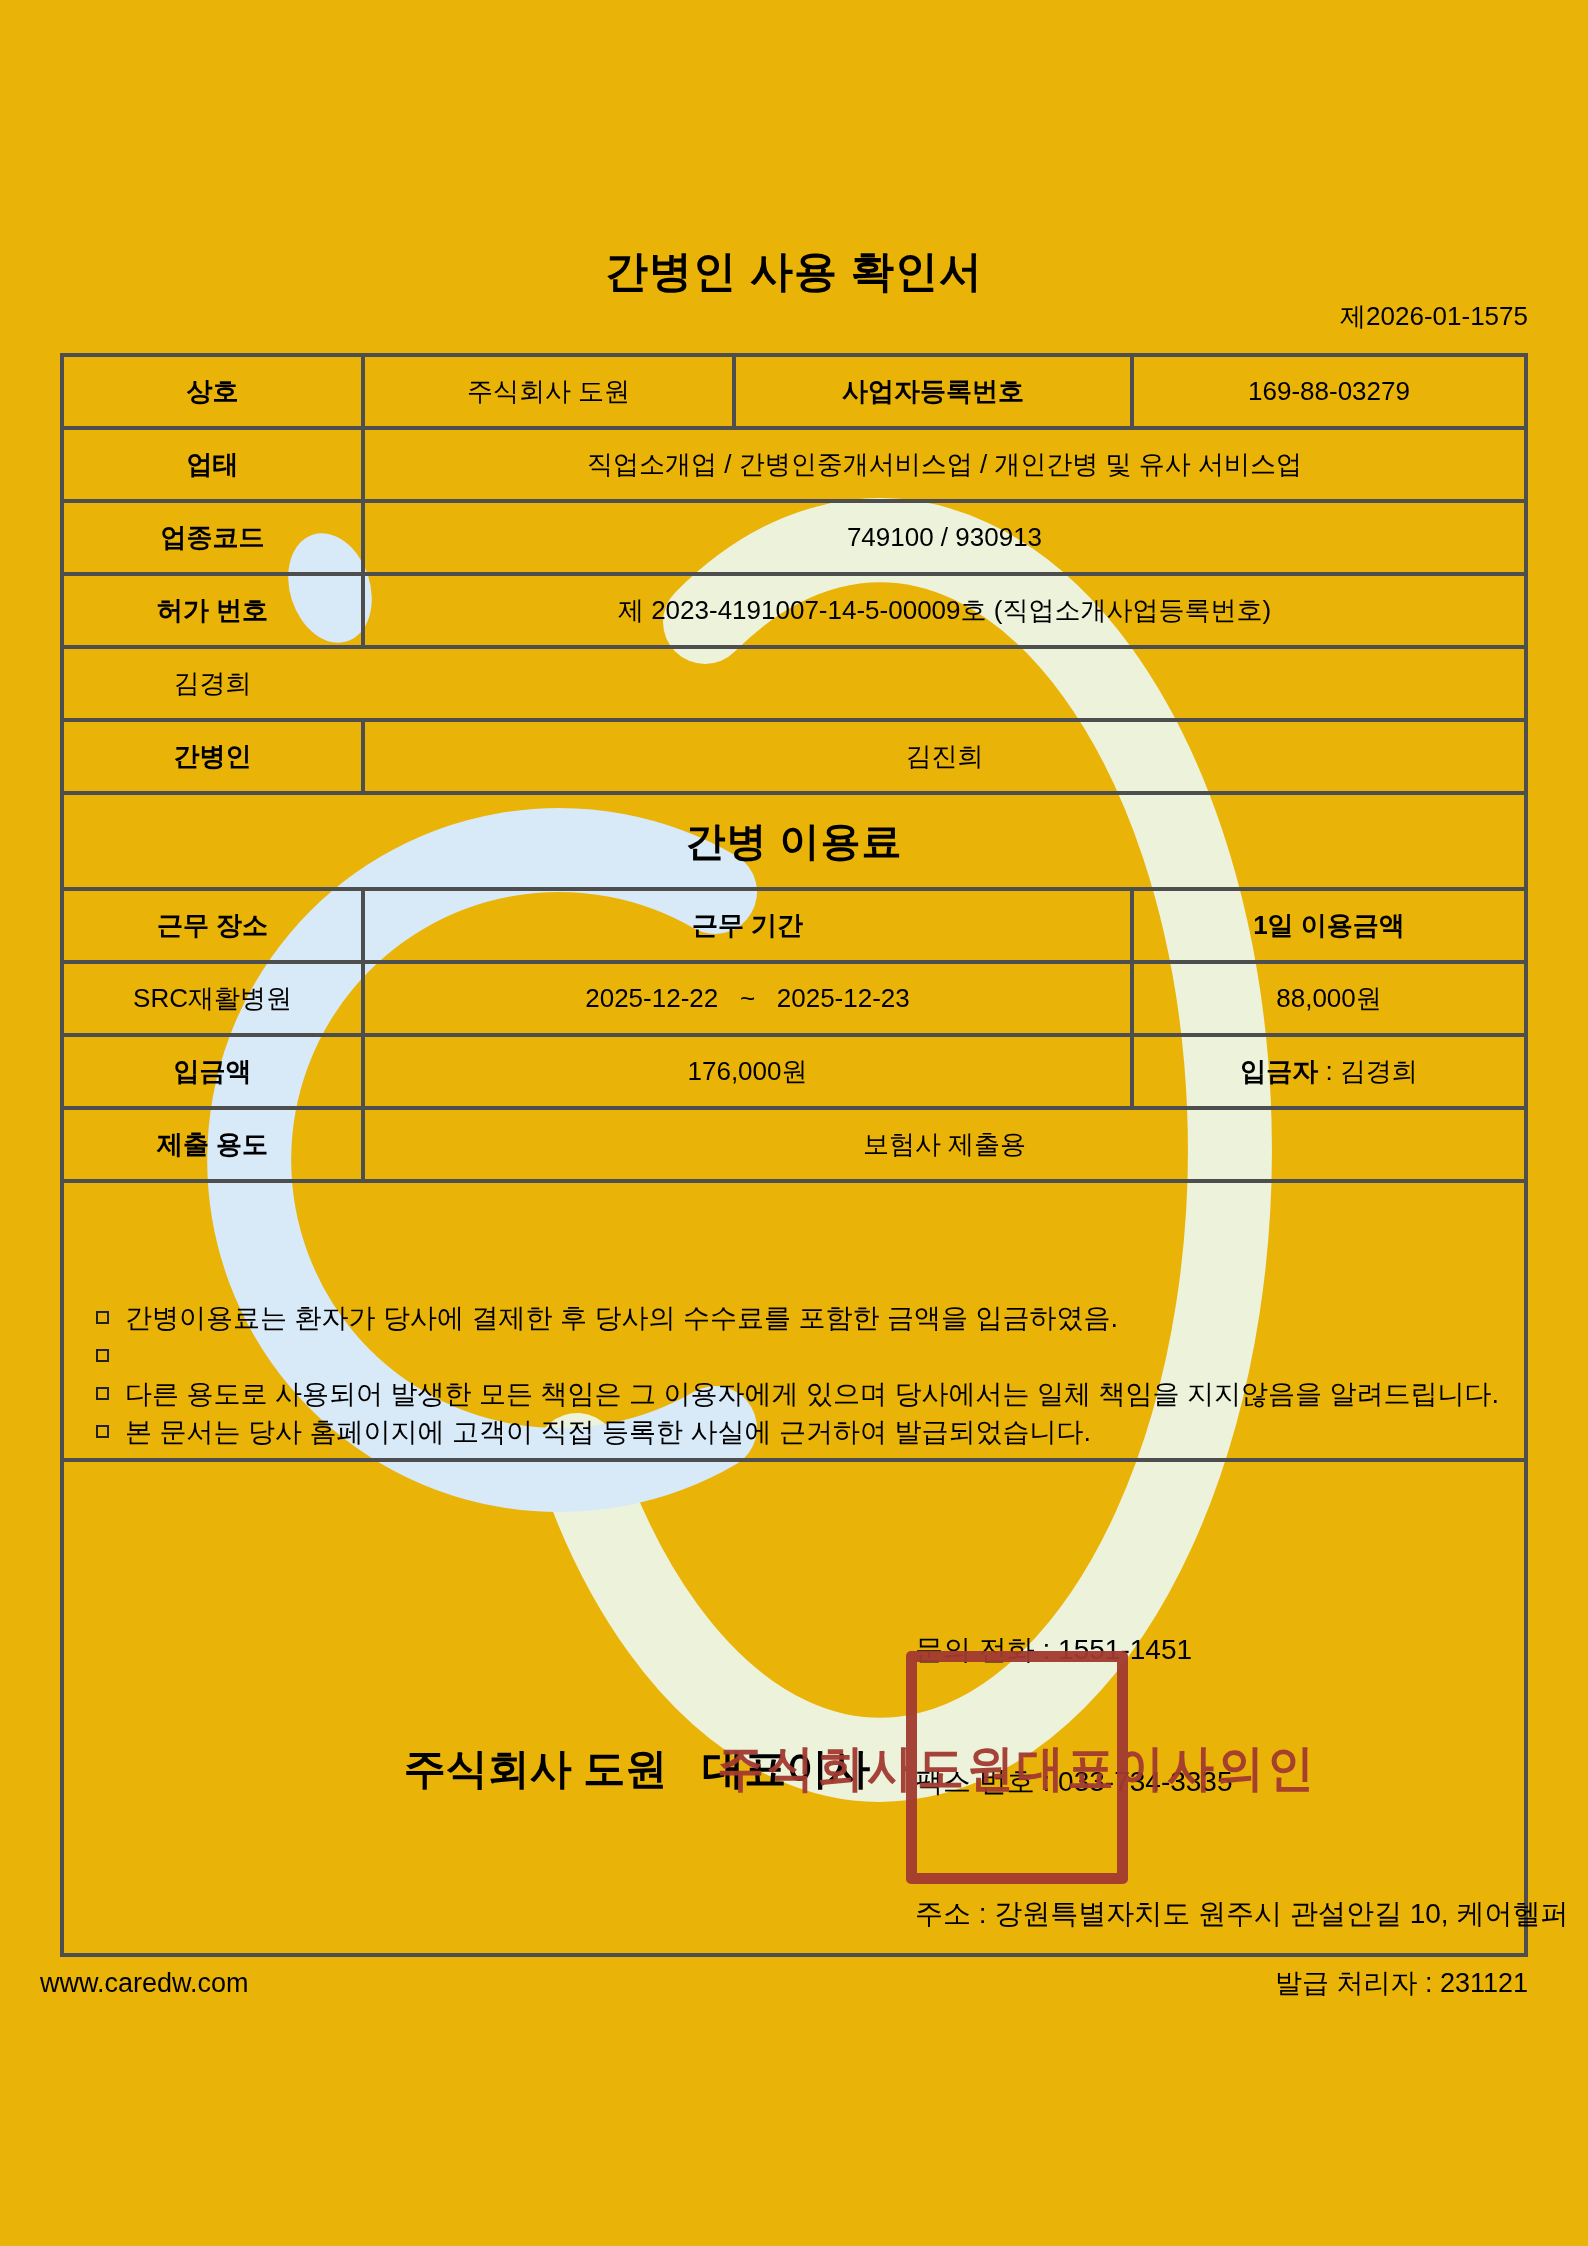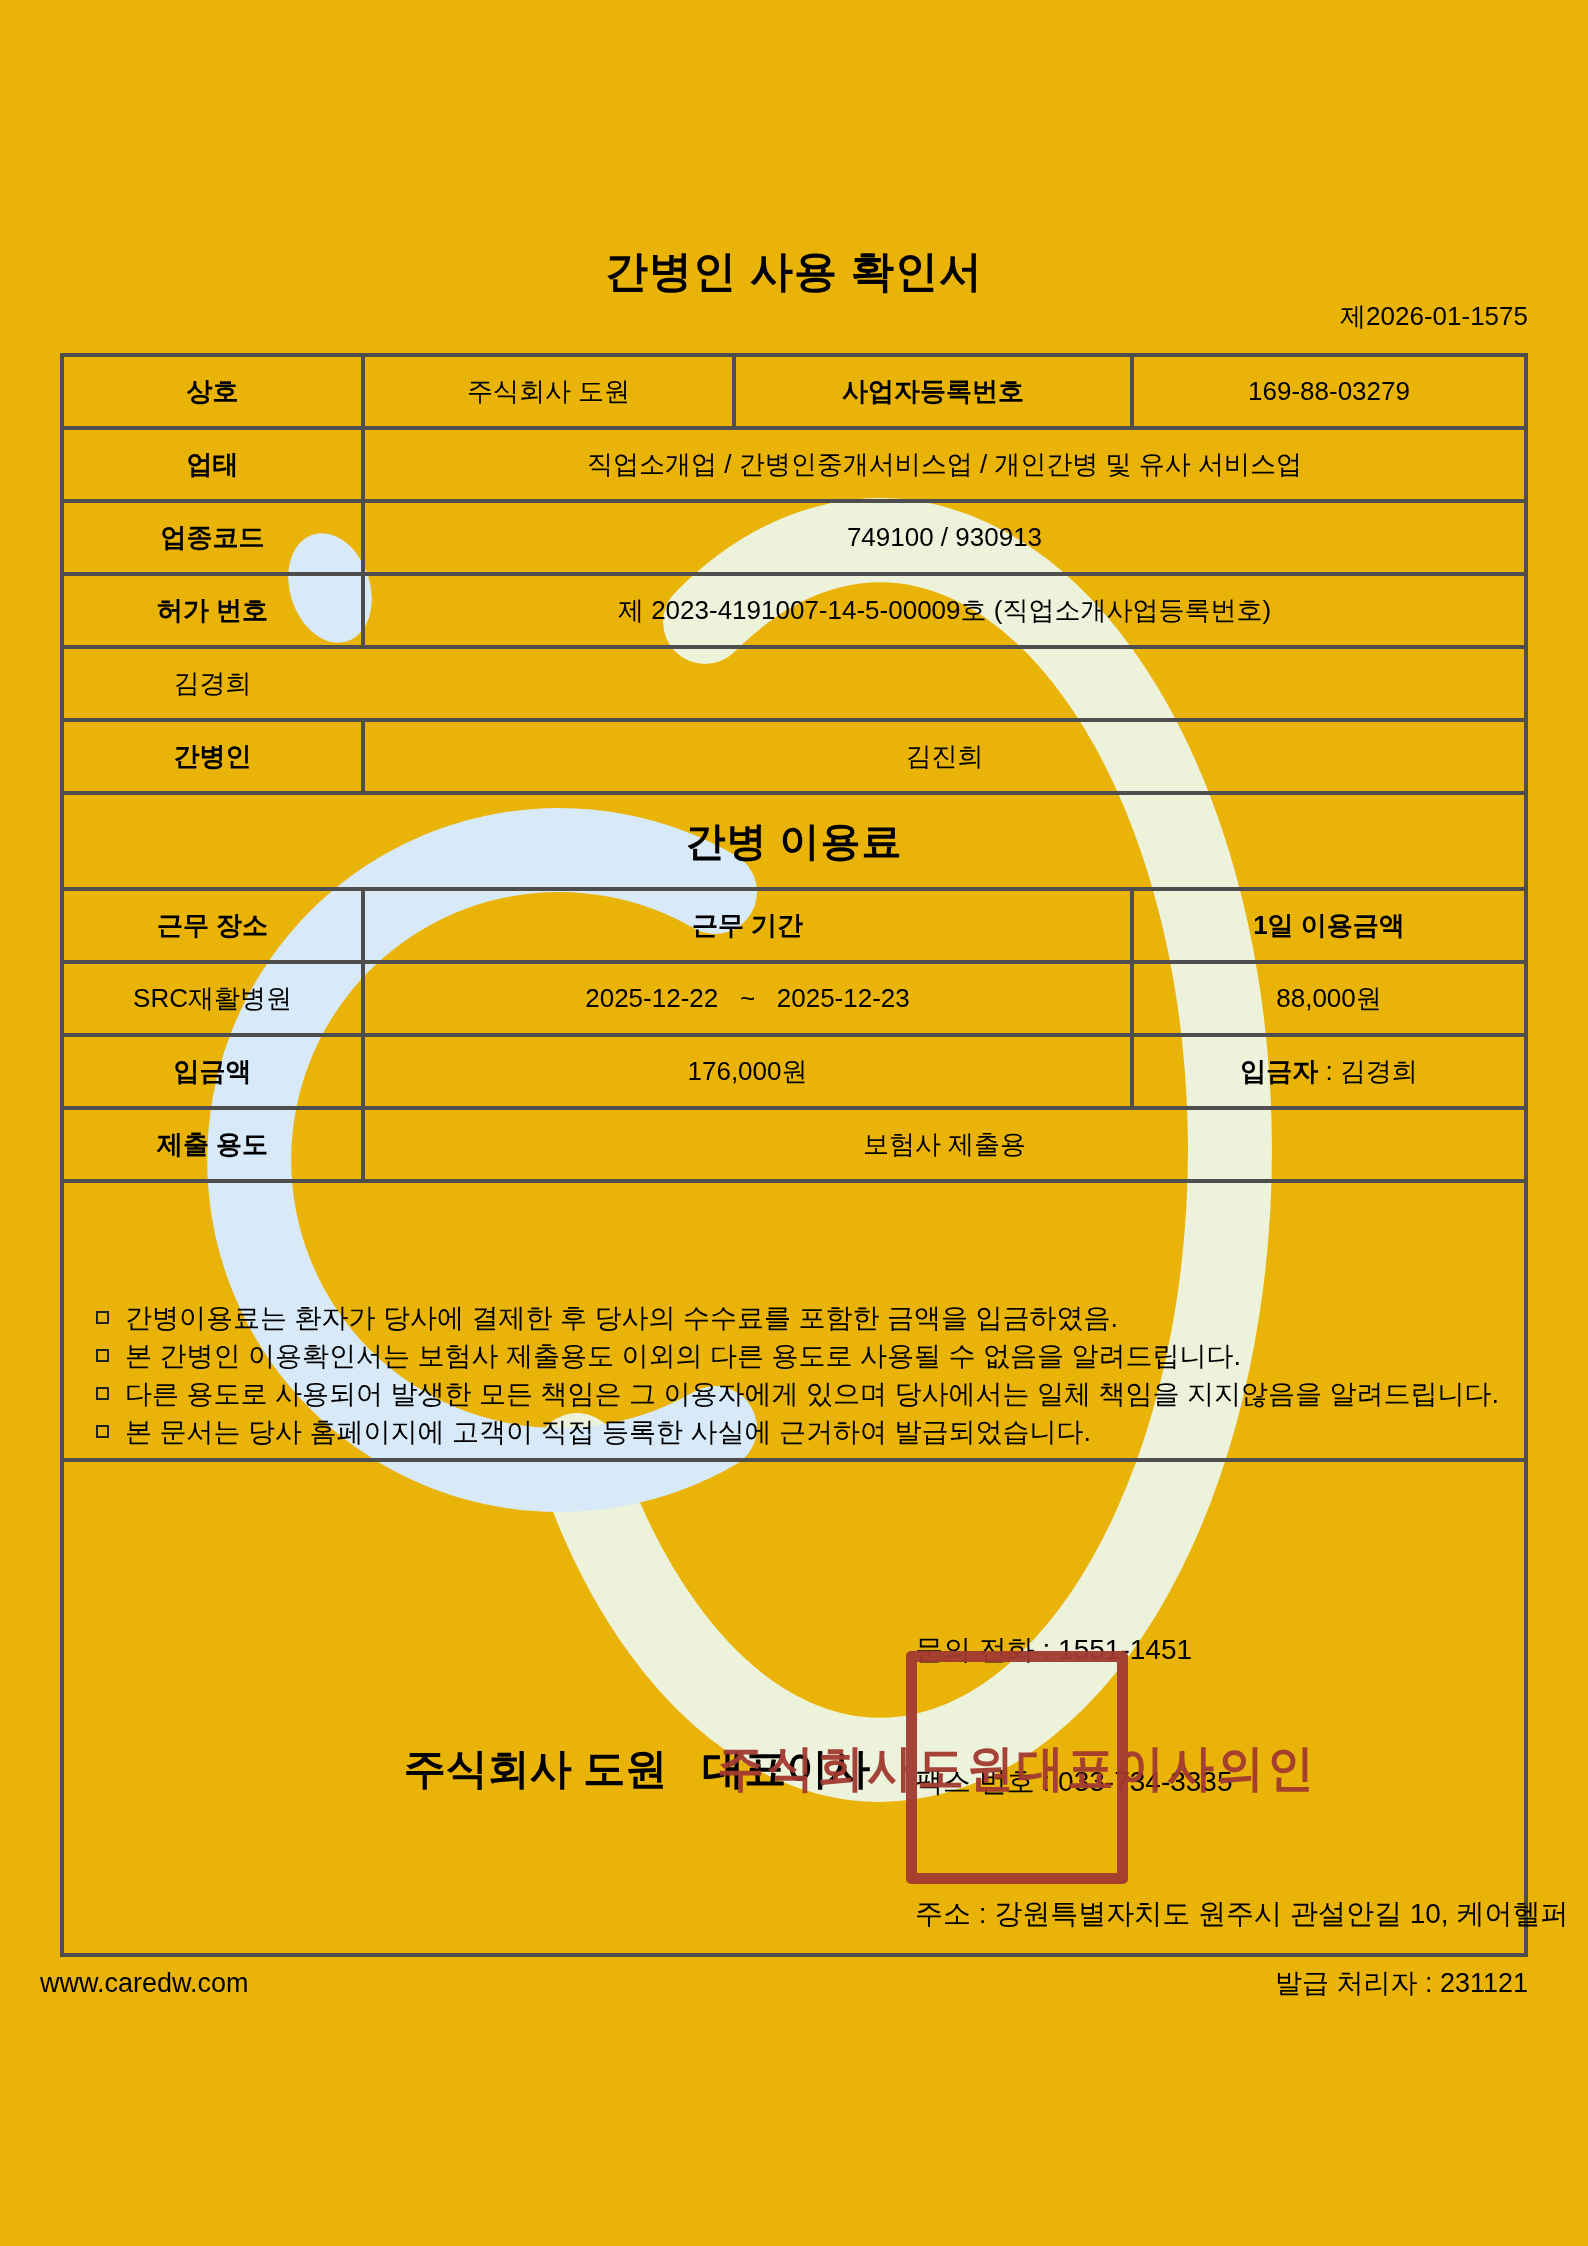--- a/index.html
+++ b/index.html
@@ -214,21 +214,21 @@
         <div class="cell"><span class="label" style="font-weight:bold">입금자</span><span> : 김경희</span></div>
       </div>
 
       <div class="t-row cols2">
         <div class="cell label">제출 용도</div>
         <div class="cell">보험사 제출용</div>
       </div>
 
       <div class="notes-box">
         <div class="note-line"><span class="bullet"></span><span>간병이용료는 환자가 당사에 결제한 후 당사의 수수료를 포함한 금액을 입금하였음.</span></div>
-        <div class="note-line"><span class="bullet"></span><span>본 간병인 이용확인서는 보험사 제출용도 이외의 다른 용도로 사용될 수 없음을 알려드립니다.</span></div>
+        <div class="note-line"><span class="bullet"></span></div>
         <div class="note-line"><span class="bullet"></span><span>다른 용도로 사용되어 발생한 모든 책임은 그 이용자에게 있으며 당사에서는 일체 책임을 지지않음을 알려드립니다.</span></div>
         <div class="note-line"><span class="bullet"></span><span>본 문서는 당사 홈페이지에 고객이 직접 등록한 사실에 근거하여 발급되었습니다.</span></div>
       </div>
 
       <div class="bottom-box">
         <div class="contact">
           <div>문의 전화 : 1551-1451</div>
           <div>팩스 번호 : 033-734-3335</div>
           <div>주소 : 강원특별자치도 원주시 관설안길 10, 케어헬퍼</div>
         </div>

